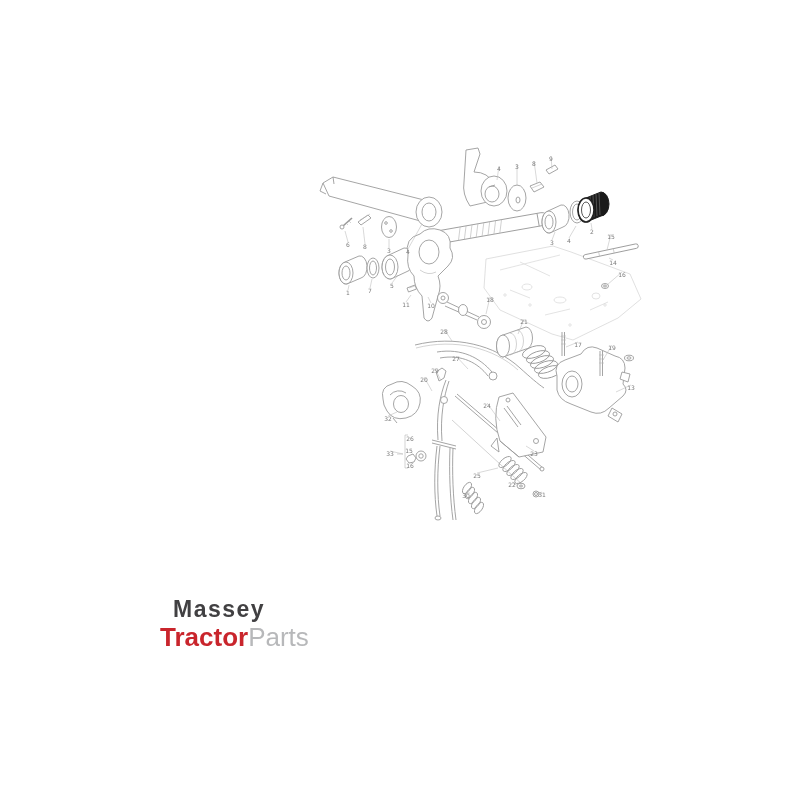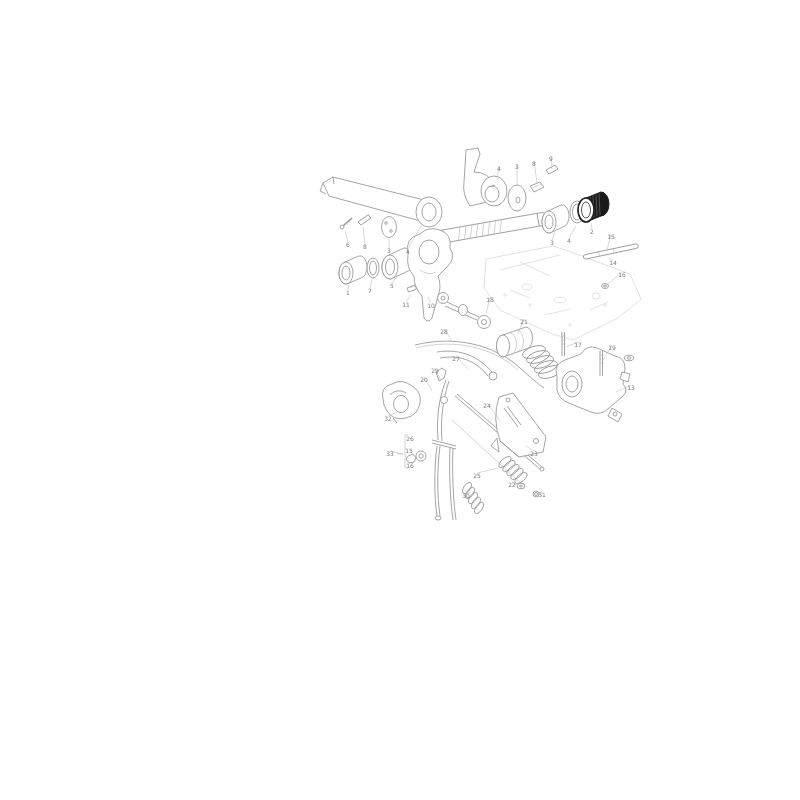--- a/index.html
+++ b/index.html
@@ -330,14 +330,18 @@
         <text x="477" y="478" font-size="6" text-anchor="middle" fill="#7d7d7d" font-family="&quot;DejaVu Sans&quot;, sans-serif">25</text>
         <line x1="466" y1="493" x2="470" y2="493" stroke="#b9b9b9" stroke-width="0.55"></line>
         <text x="466" y="498" font-size="6" text-anchor="middle" fill="#7d7d7d" font-family="&quot;DejaVu Sans&quot;, sans-serif">30</text>
         <line x1="512" y1="482" x2="518" y2="486" stroke="#b9b9b9" stroke-width="0.55"></line>
         <text x="512" y="487" font-size="6" text-anchor="middle" fill="#7d7d7d" font-family="&quot;DejaVu Sans&quot;, sans-serif">22</text>
         <line x1="542" y1="492" x2="538" y2="494" stroke="#b9b9b9" stroke-width="0.55"></line>
         <text x="542" y="497" font-size="6" text-anchor="middle" fill="#7d7d7d" font-family="&quot;DejaVu Sans&quot;, sans-serif">31</text>
       </g>
   </svg>
 
+  <div id="logo">
+    <span class="m">Massey</span>
+    <span class="row"><span class="t">Tractor</span><span class="pts">Parts</span></span>
+  </div>
 
 </div>
 
 </body></html>

